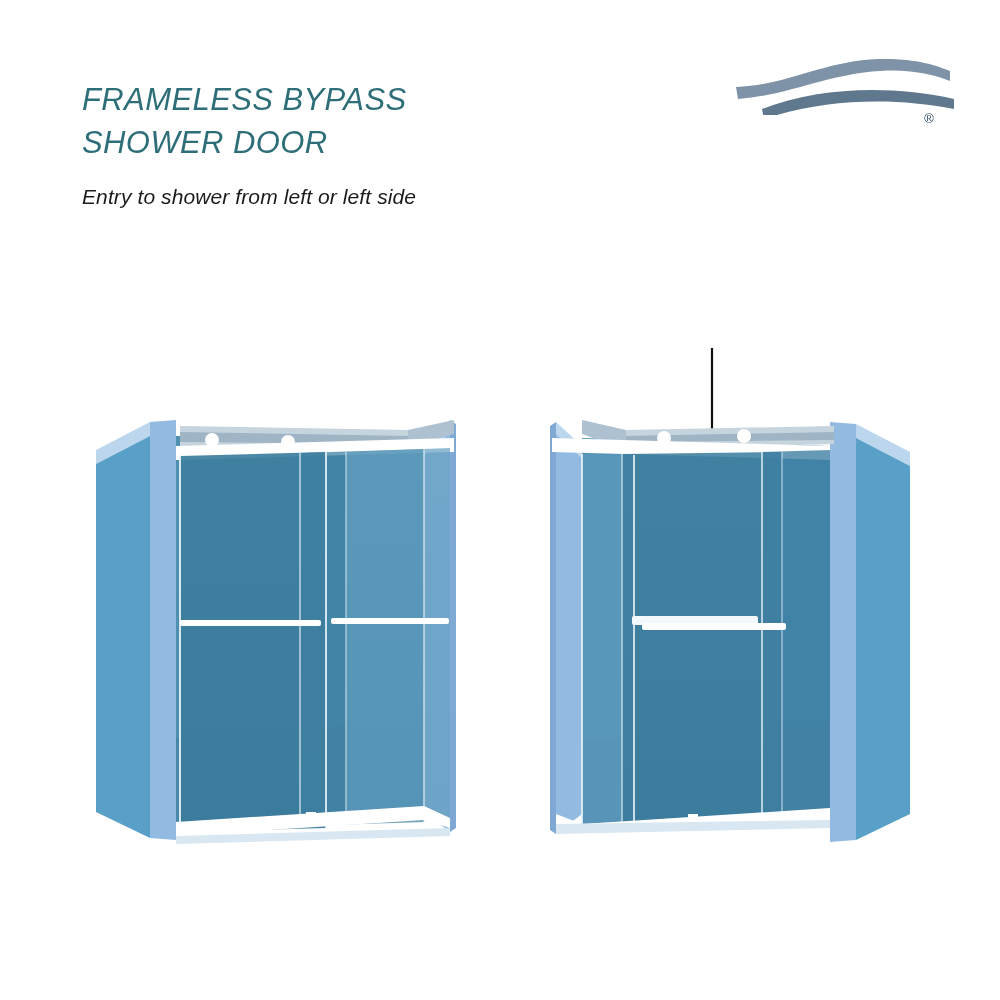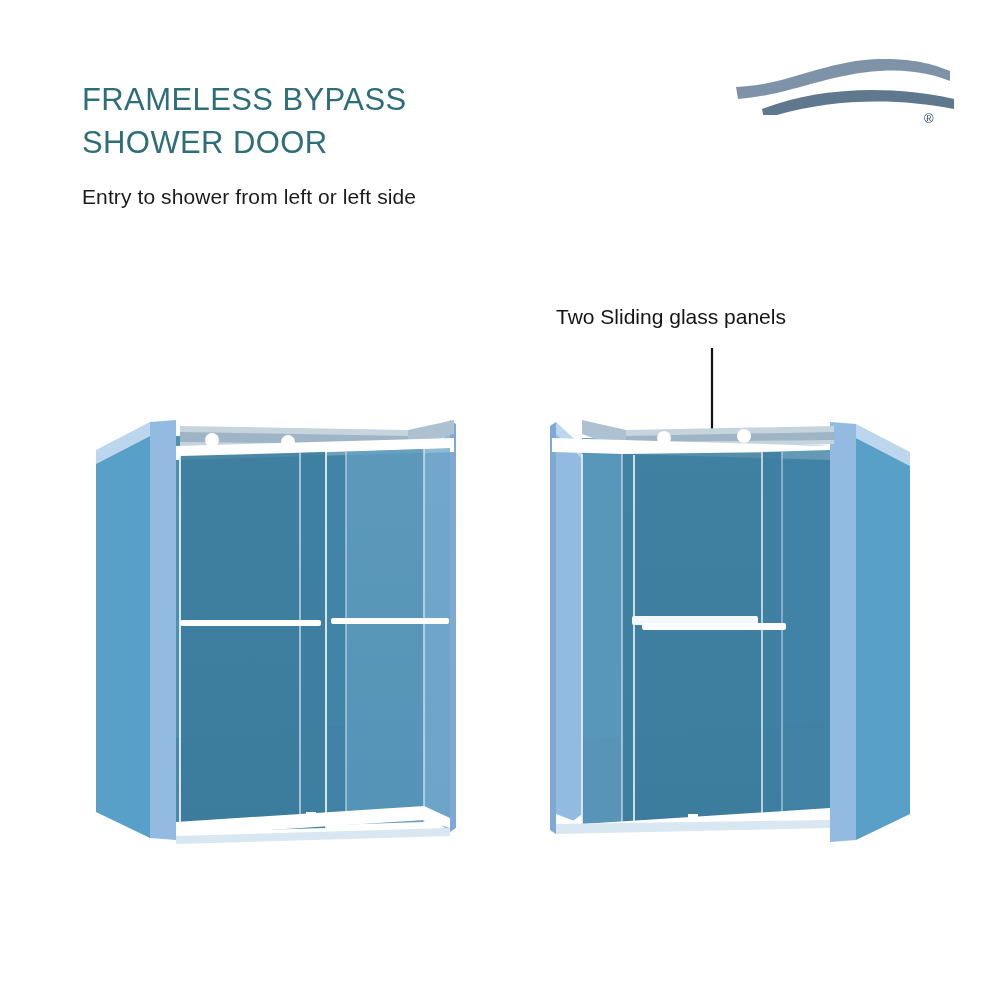--- a/index.html
+++ b/index.html
@@ -3,21 +3,21 @@
 <meta charset="utf-8">
 <style>
   html,body{margin:0;padding:0;}
   body{
     width:1000px;height:1000px;
     background:#ffffff;
     font-family:"Liberation Sans", sans-serif;
     overflow:hidden;
     position:relative;
   }
-  #page{position:relative;width:840px;height:1000px;}
+  #page{position:relative;width:840px;height:1000px;font-style:italic;}
 
   
   .title{
     position:absolute;left:82px;top:78px;
     font-size:31px;line-height:43px;
     letter-spacing:.4px;
     color:#2e6e78;font-weight:400;
     white-space:pre-line;
   }
   .subtitle{
@@ -62,21 +62,20 @@
   <div class="subtitle">Entry to shower from left or left side</div>
 
   <div class="logo">
     <svg width="240" height="60" viewBox="0 0 240 60">
       <path d="M8,32 C60,30 96,6 150,4 C186,3 208,10 222,16 L222,26 C206,20 184,14 152,16 C100,19 62,40 10,44 Z" fill="#7f93a8"></path>
       <path d="M34,72 C92,50 162,48 226,62 L226,72 C164,60 96,62 36,82 Z" fill="#60788e" transform="translate(0,-18)"></path>
     </svg>
     <div class="logo-reg">®</div>
   </div>
 
-  <div class="callout-label">Two Sliding glass panels</div>
   <svg class="callout-line" viewBox="0 0 30 150">
     <line x1="12" y1="0" x2="12" y2="138" stroke="#111111" stroke-width="2.2"></line>
     <circle cx="12" cy="141" r="7.5" fill="#111111"></circle>
   </svg>
 
   <svg id="unit-left" class="unit" viewBox="0 0 370 450">
     <defs>
       <linearGradient id="lg-glassA" x1="0" y1="0" x2="0" y2="1">
         <stop offset="0" stop-color="#3e7f9f"></stop>
           <stop offset="1" stop-color="#3a7a9b"></stop>

